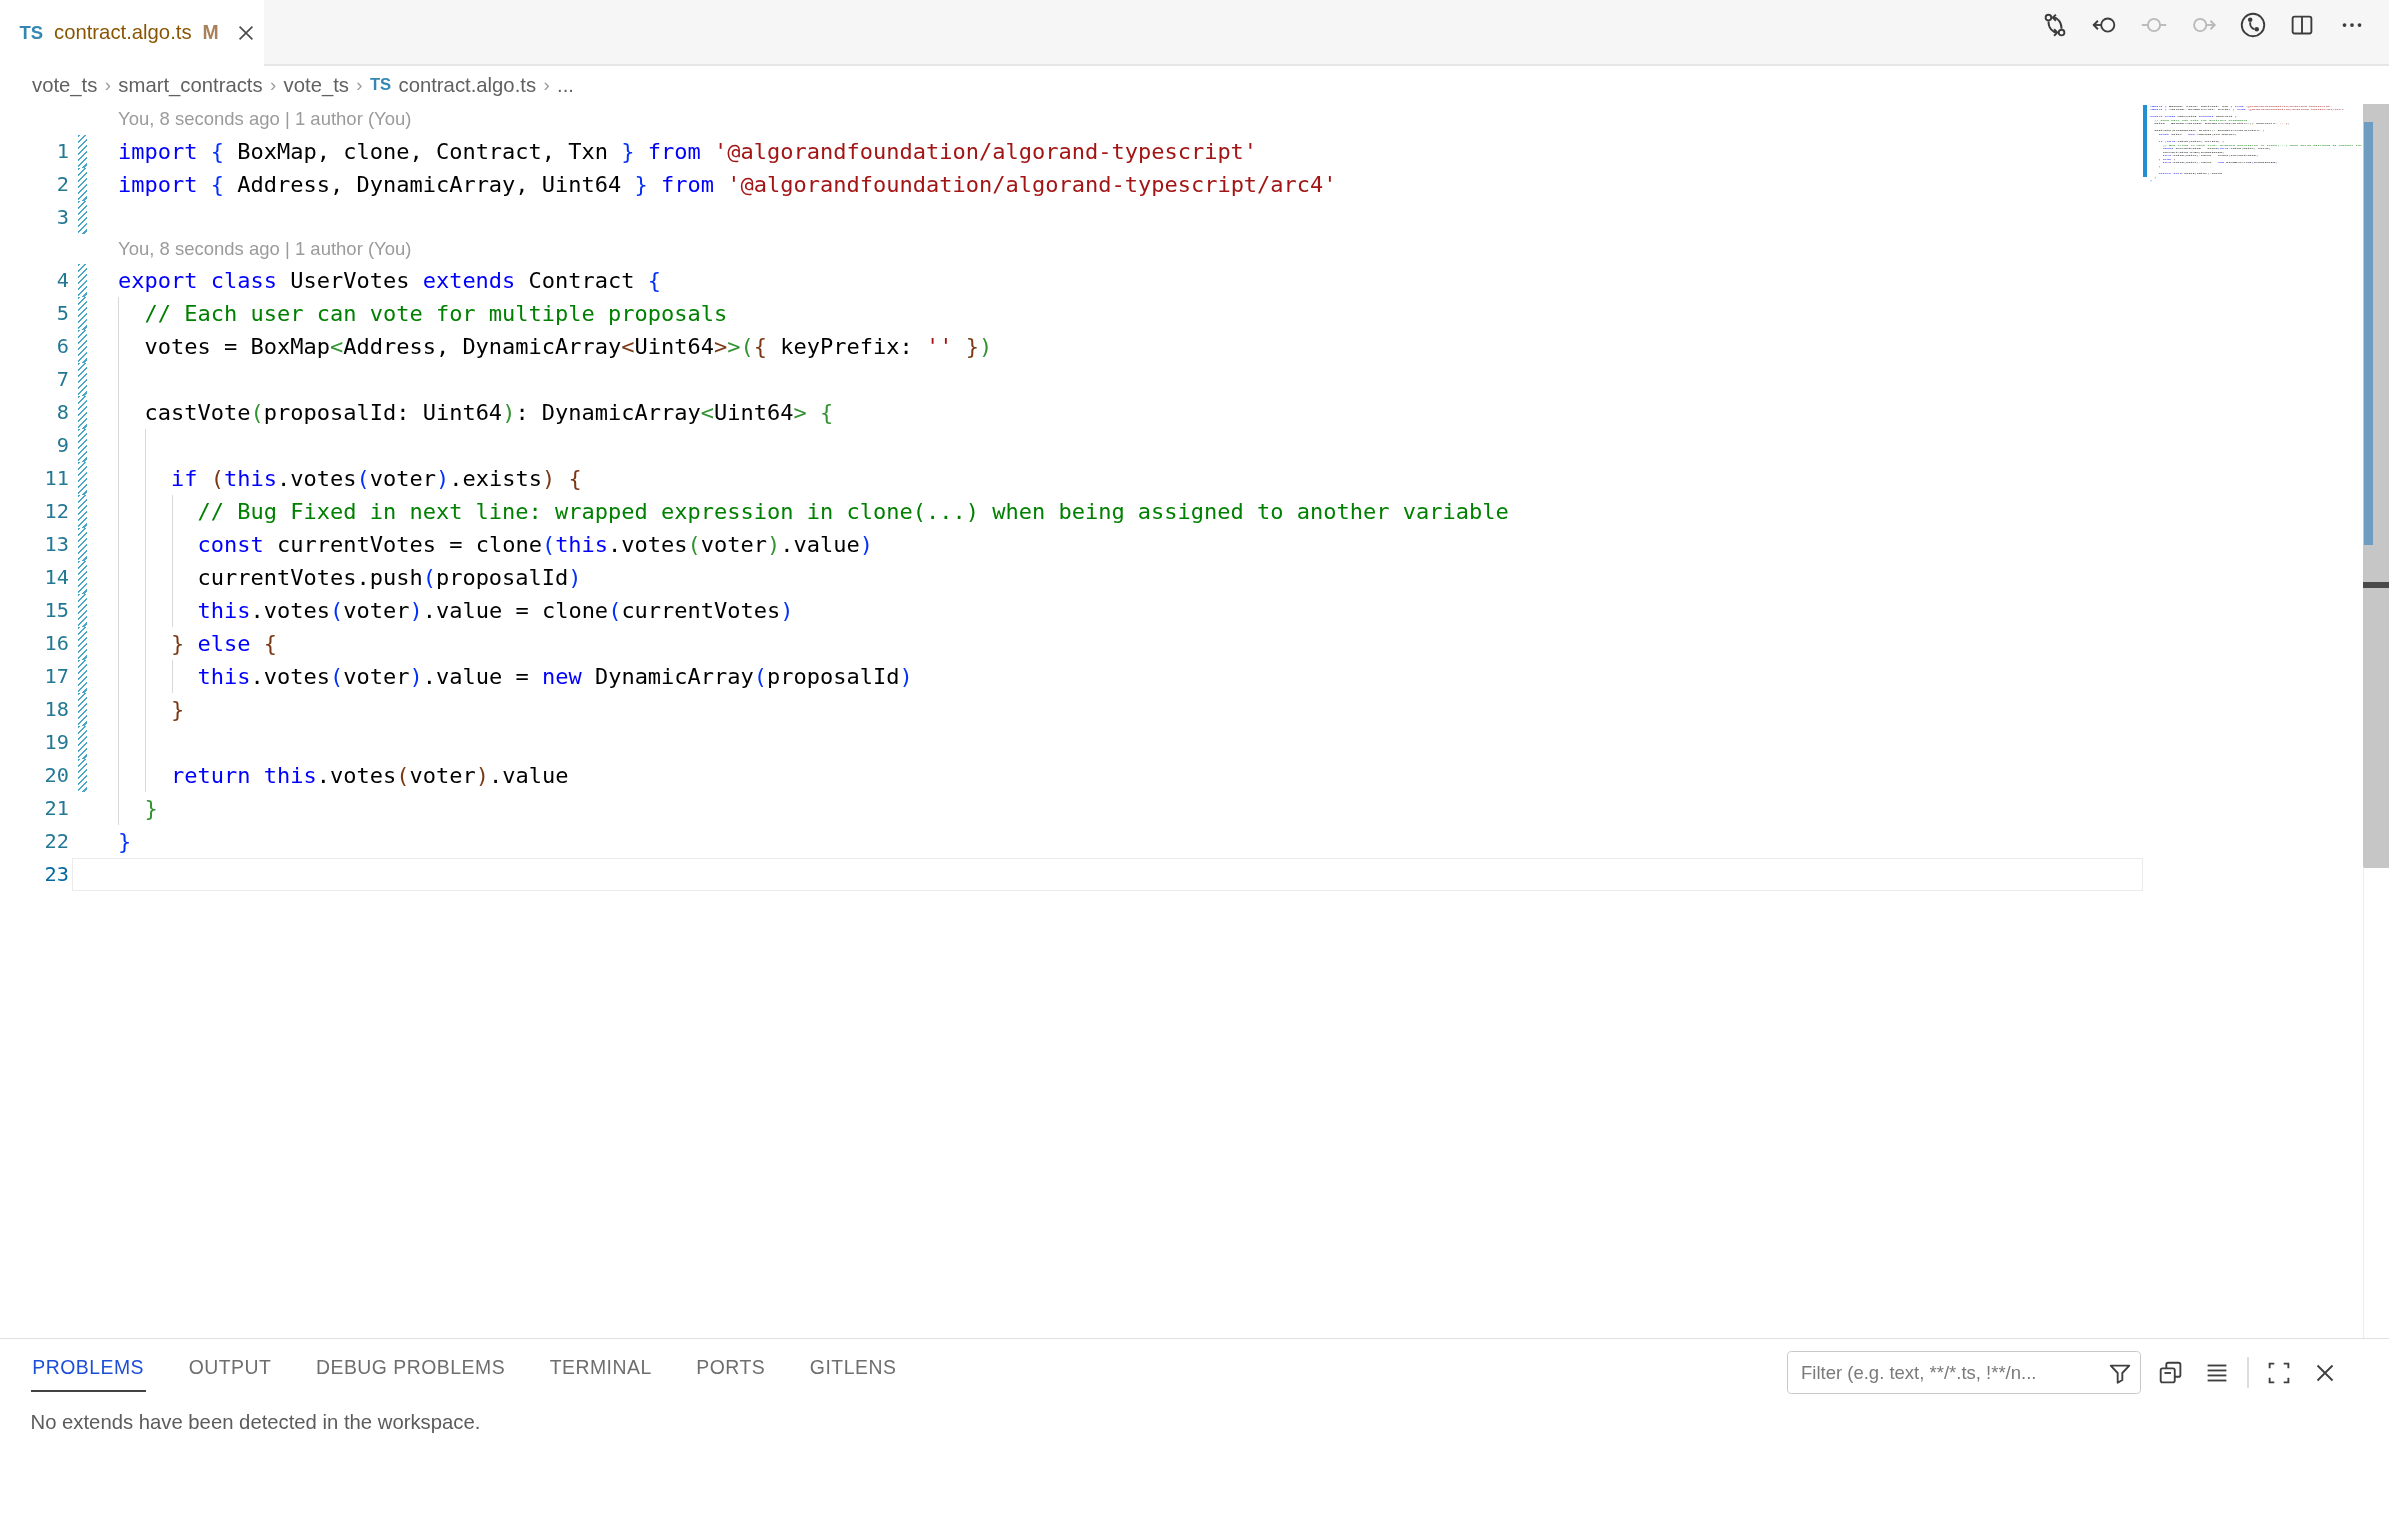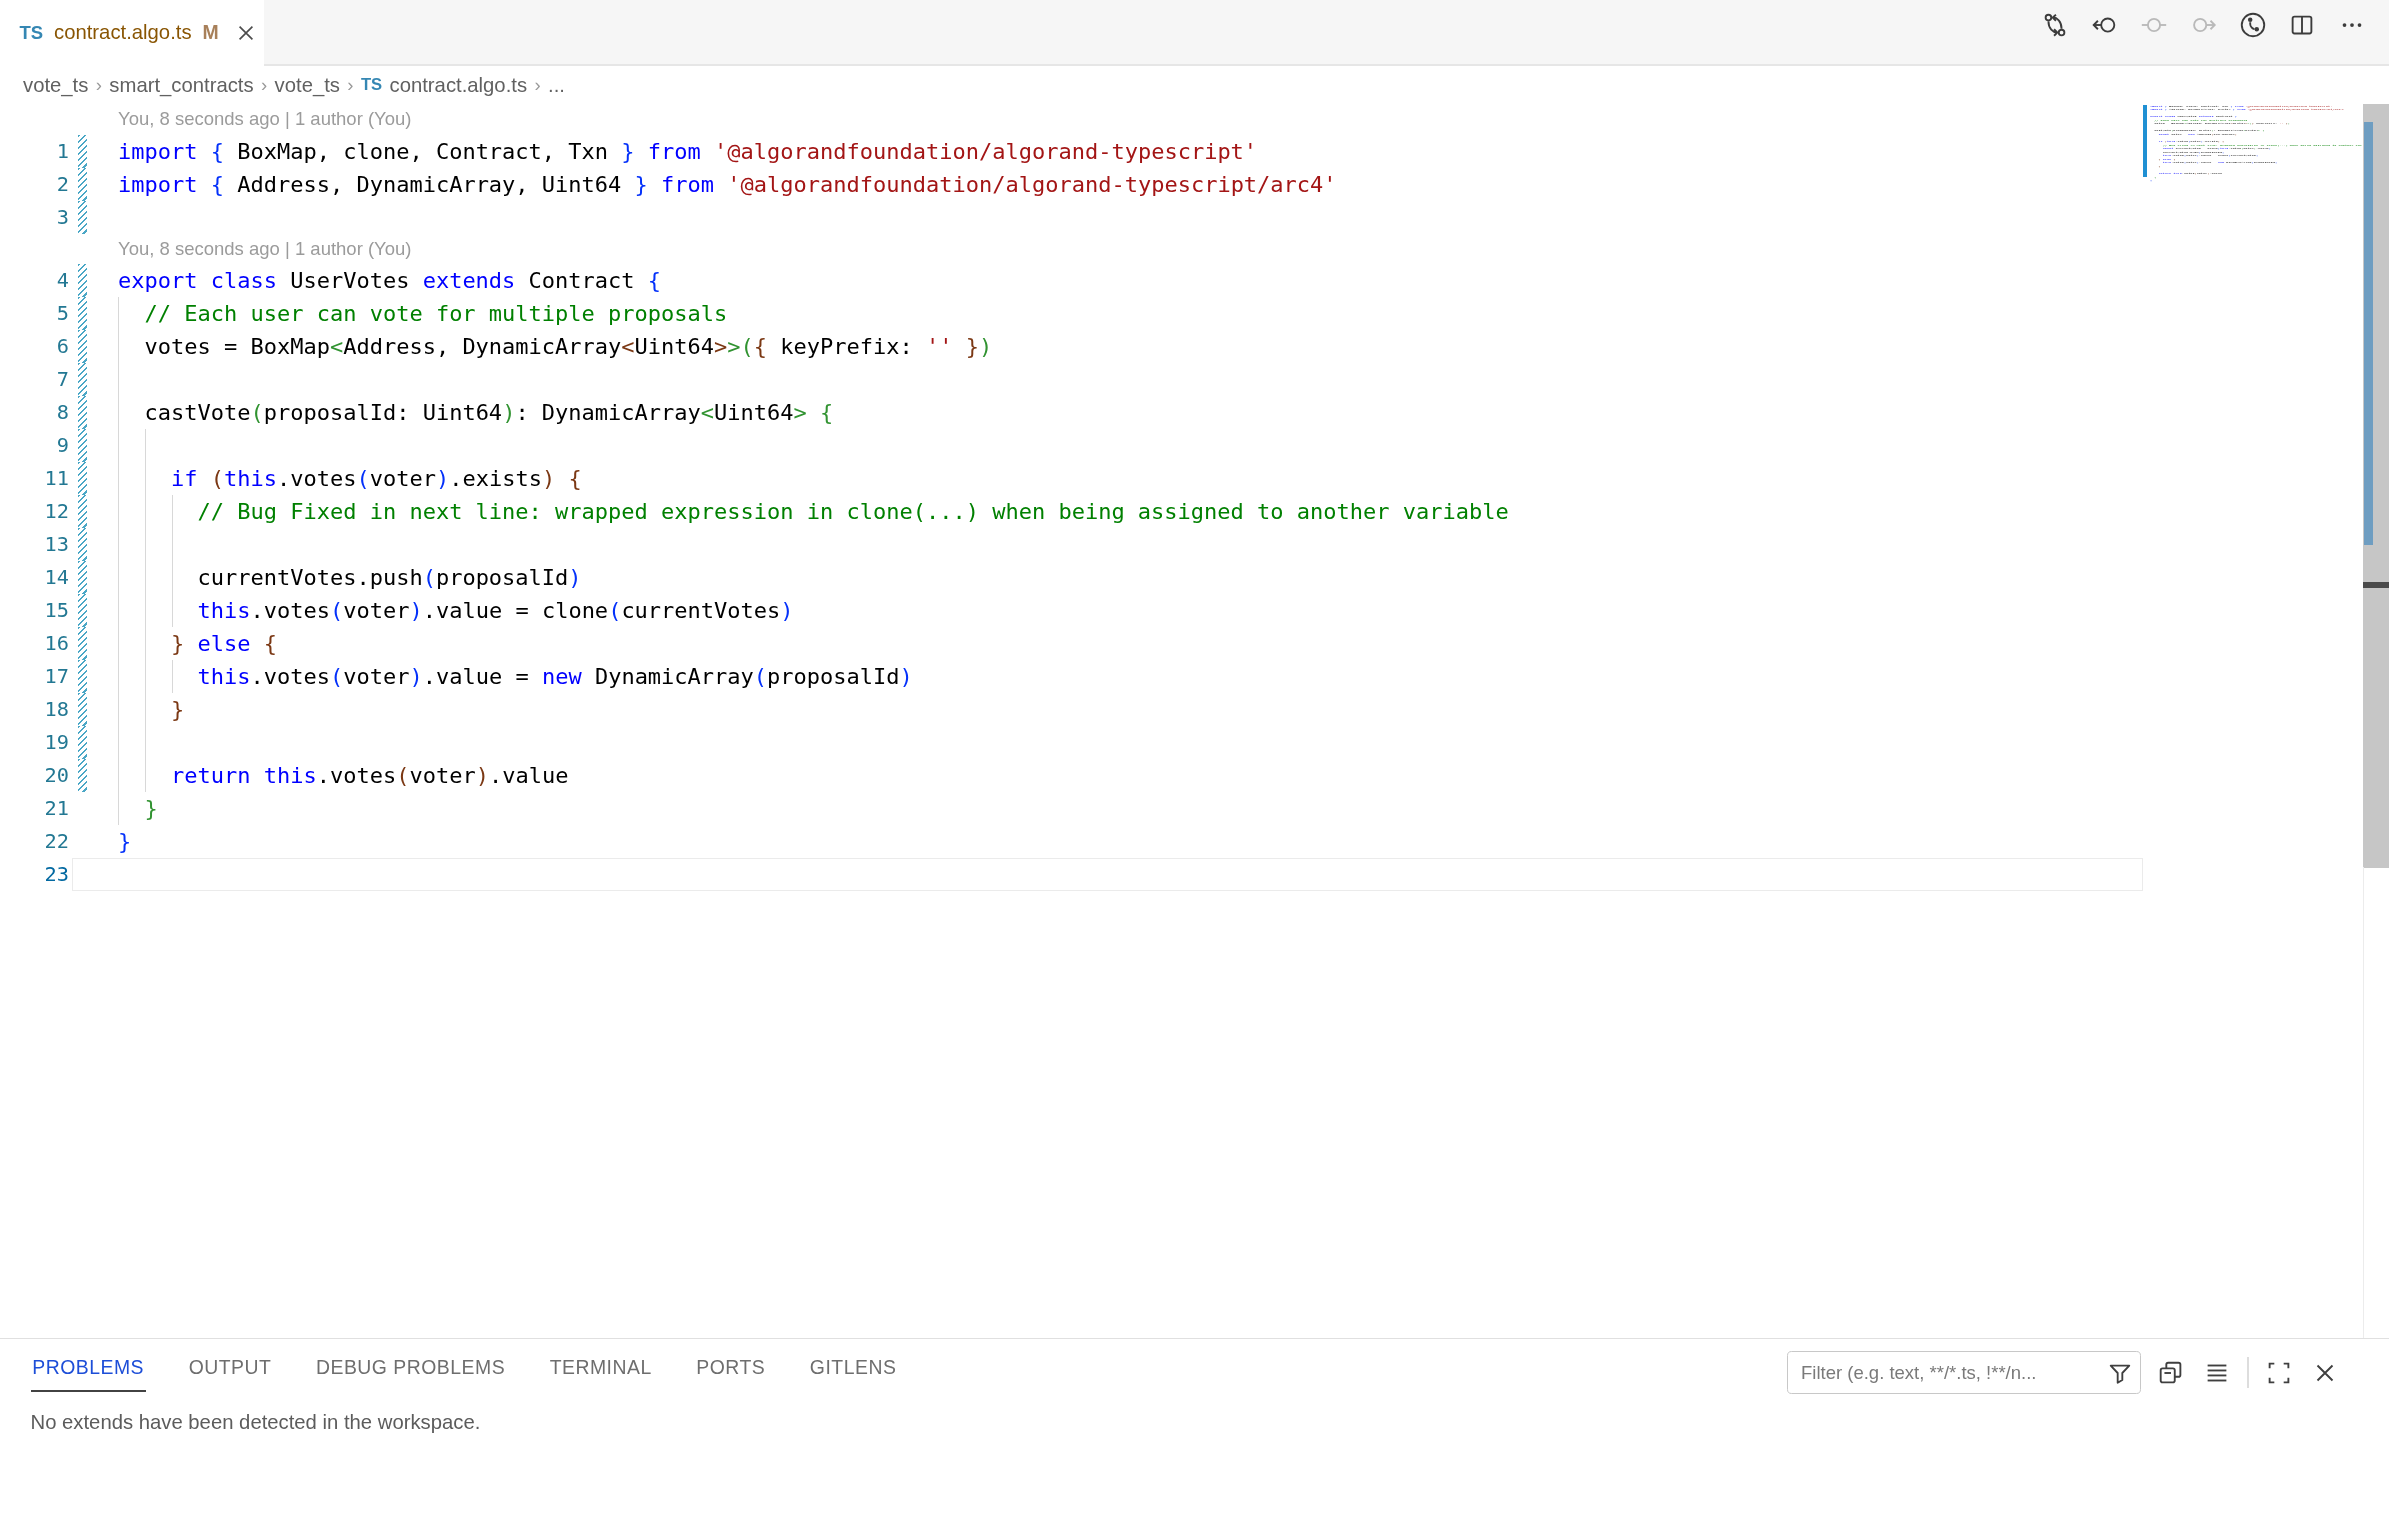--- a/index.html
+++ b/index.html
@@ -20,21 +20,21 @@
   #tab-settings .tab-icon{margin-left:22px;color:#4c4c4c;}
   #tab-settings .tab-title2{font-size:20.3px;color:#3f3f3f;margin-left:13px;}
   #editor-actions{position:absolute;top:9.2px;right:22px;display:flex;gap:18.5px;align-items:center;}
   .ea-icon{width:31px;height:31px;display:flex;align-items:center;justify-content:center;}
   .ea-icon svg{stroke:#3c3c3c;fill:none;stroke-width:2;}
   .ea-icon.disabled svg{stroke:#b9b9b9;}
   .ea-icon .fill{fill:#3c3c3c;stroke:none;}
 
   
   #breadcrumb{position:absolute;left:0;top:66px;width:2389px;height:38px;background:#ffffff;
-              display:flex;align-items:center;padding-left:23px;box-sizing:border-box;font-size:20.3px;color:#616161;}
+              display:flex;align-items:center;padding-left:32px;box-sizing:border-box;font-size:20.3px;color:#616161;}
   #breadcrumb .crumb{margin-right:7.4px;}
   #breadcrumb .sep{margin-right:7.4px;color:#9a9a9a;font-size:18.5px;}
   #breadcrumb .ts-badge{font-size:16.6px;margin-right:7.4px;}
 
   
   #editor{position:absolute;left:0;top:104px;width:2389px;height:1234px;background:#ffffff;}
   .blame-row{position:relative;height:30.5px;line-height:30.5px;}
   .blame-text{position:absolute;left:118px;font-size:18.5px;color:#9b9b9b;white-space:pre;}
   .code-row{position:relative;height:33px;line-height:33px;}
   .ln{position:absolute;left:0;width:69px;text-align:right;font-family:"DejaVu Sans Mono",monospace;
@@ -241,20 +241,21 @@
           <div class="guide" style="left: 145px;"></div>
           <div class="guide" style="left: 172px;"></div>
           <span class="code-text"><span class="tk-com">      // Bug Fixed in next line: wrapped expression in clone(...) when being assigned to another variable</span></span>
         </div>
         <div class="code-row">
           <span class="ln">13</span>
           <div class="hatch"></div>
           <div class="guide" style="left: 118px;"></div>
           <div class="guide" style="left: 145px;"></div>
           <div class="guide" style="left: 172px;"></div>
+          <span class="code-text"><span class="tk-id">      </span><span class="tk-kw">const </span><span class="tk-id">currentVotes = clone</span><span class="tk-b1">(</span><span class="tk-kw">this</span><span class="tk-id">.votes</span><span class="tk-b2">(</span><span class="tk-id">voter</span><span class="tk-b2">)</span><span class="tk-id">.value</span><span class="tk-b1">)</span></span>
         </div>
         <div class="code-row">
           <span class="ln">14</span>
           <div class="hatch"></div>
           <div class="guide" style="left: 118px;"></div>
           <div class="guide" style="left: 145px;"></div>
           <div class="guide" style="left: 172px;"></div>
           <span class="code-text"><span class="tk-id">      currentVotes.push</span><span class="tk-b1">(</span><span class="tk-id">proposalId</span><span class="tk-b1">)</span></span>
         </div>
         <div class="code-row">

